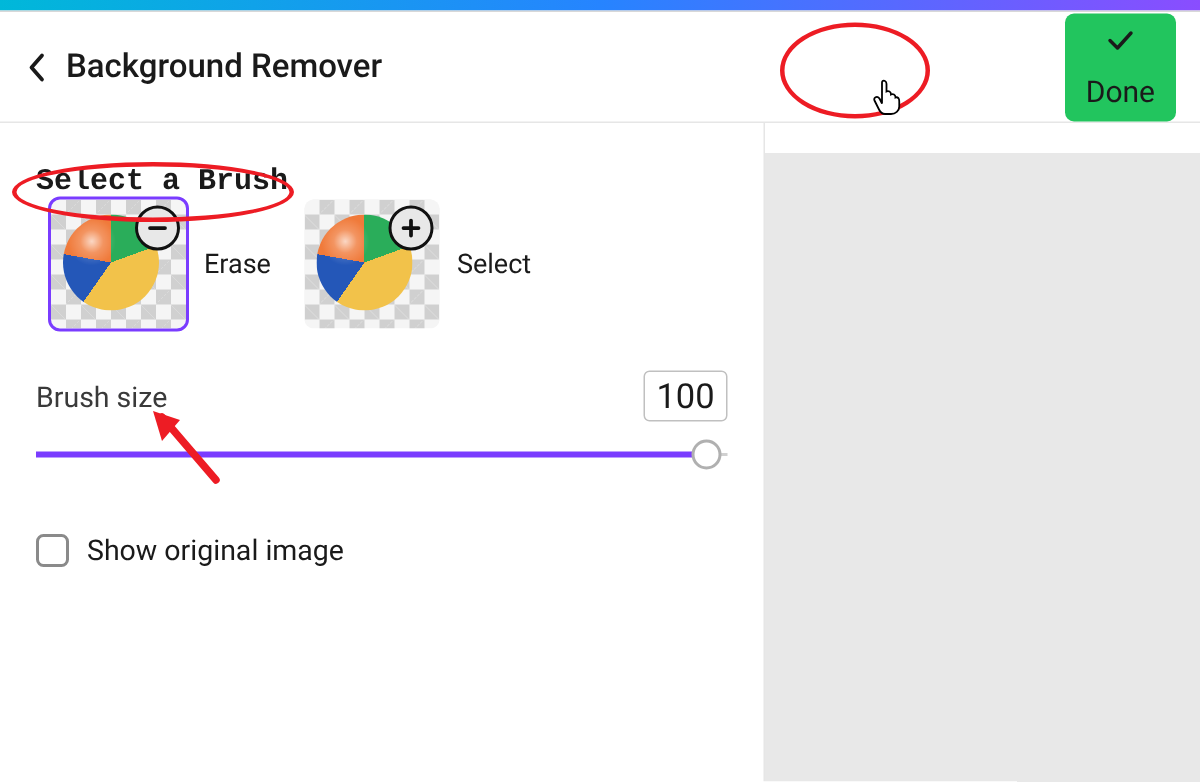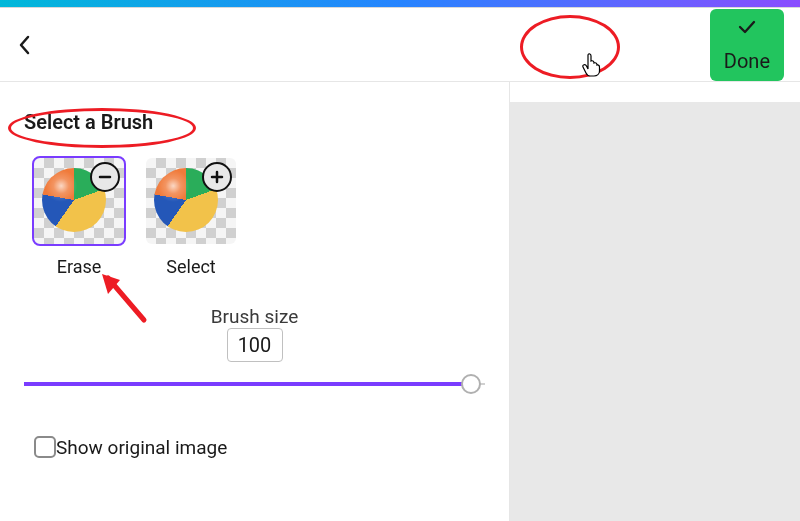--- a/index.html
+++ b/index.html
@@ -74,32 +74,32 @@
     }
     .canvas-area {
       flex: 1;
       background: #e8e8e8;
       margin: 20px 0 0 0;
     }
     .section-title {
       font-size: 20px;
       font-weight: 600;
       color: #1a1a1a;
-      margin-bottom: 24px;
       display: inline-block;
+      font-family: Liberation Mono, monospace;
     }
     .brush-options {
       display: flex;
       gap: 22px;
       margin-left: 10px;
       margin-bottom: 28px;
     }
     .brush-item {
       display: flex;
-      flex-direction: column;
+      flex-direction: row;
       align-items: center;
       gap: 12px;
     }
     .brush-thumb {
       width: 90px;
       height: 86px;
       border-radius: 6px;
       position: relative;
       cursor: pointer;
       background-image:
@@ -150,36 +150,35 @@
     .badge-circle svg { display: block; }
     .brush-label {
       font-size: 18px;
       color: #1a1a1a;
     }
     .control-row {
       display: flex;
       justify-content: space-between;
       align-items: center;
       margin-bottom: 10px;
-      flex-direction: column;
     }
     .control-label {
       font-size: 19px;
       color: #3a3a3a;
     }
     .size-box {
       width: 56px;
       height: 34px;
       border: 1px solid #c0c0c0;
       border-radius: 4px;
       text-align: center;
       display: flex;
       align-items: center;
       justify-content: center;
-      font-size: 20px;
+      font-size: 23px;
       color: #1a1a1a;
     }
     .slider-wrap {
       position: relative;
       height: 24px;
       margin-bottom: 40px;
     }
     .slider-track {
       position: absolute;
       top: 50%;
@@ -202,22 +201,22 @@
       top: 50%;
       width: 20px;
       height: 20px;
       border-radius: 50%;
       background: #fff;
       border: 2px solid #b0b0b0;
       transform: translate(-50%, -50%);
     }
     .checkbox-row {
       display: flex;
-      align-items: flex-start;
-      margin-left: 10px;
+      align-items: center;
+      gap: 12px;
     }
     .checkbox-box {
       width: 22px;
       height: 22px;
       border: 2px solid #8a8a8a;
       border-radius: 5px;
     }
     .checkbox-label {
       font-size: 19px;
       color: #1a1a1a;
@@ -259,20 +258,21 @@
 
 <div class="top-strip"></div>
 
 <div class="header">
   <div class="header-left">
     <span class="back-chevron">
       <svg width="18" height="22" viewBox="0 0 18 22">
           <path d="M12 3 L5 11 L12 19" fill="none" stroke="#1a1a1a" stroke-width="2.5" stroke-linecap="round" stroke-linejoin="round"></path>
         </svg>
     </span>
+    <span class="header-title">Background Remover</span>
   </div>
   <div class="header-right">
     <div class="action-btn done-btn">
       <span>
         <svg width="20" height="20" viewBox="0 0 20 20">
             <path d="M3 10 L8 15 L17 5" fill="none" stroke="#1a1a1a" stroke-width="2.3" stroke-linecap="round" stroke-linejoin="round"></path>
           </svg>
       </span>
       <span class="action-label">Done</span>
     </div>

